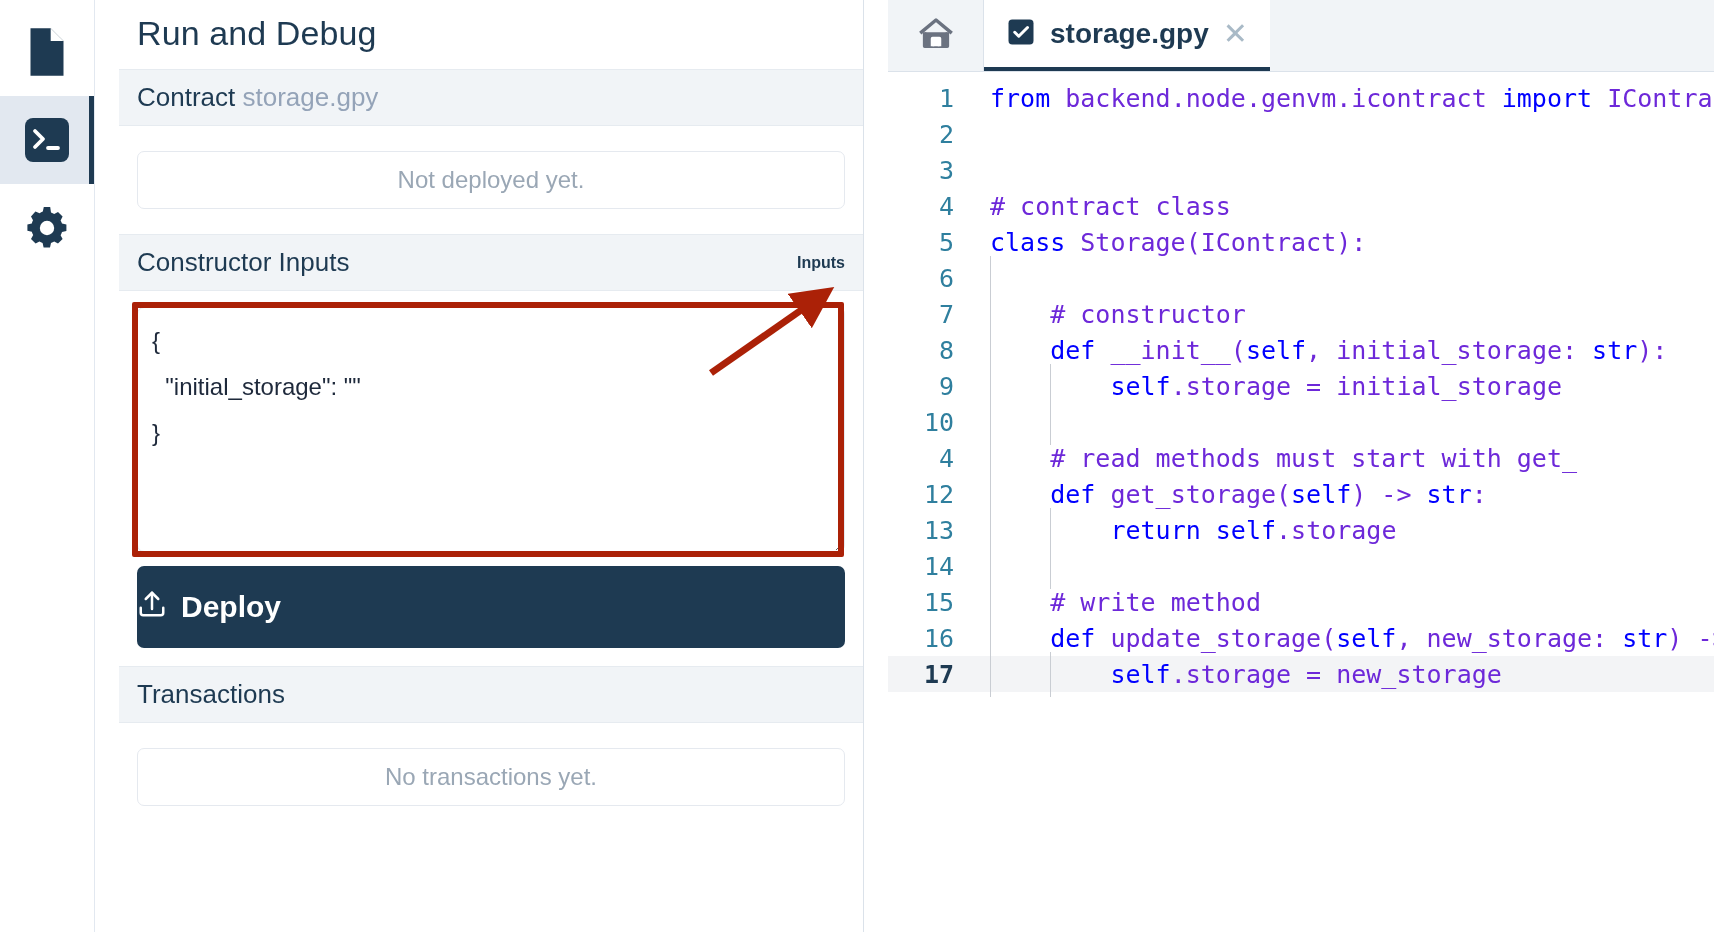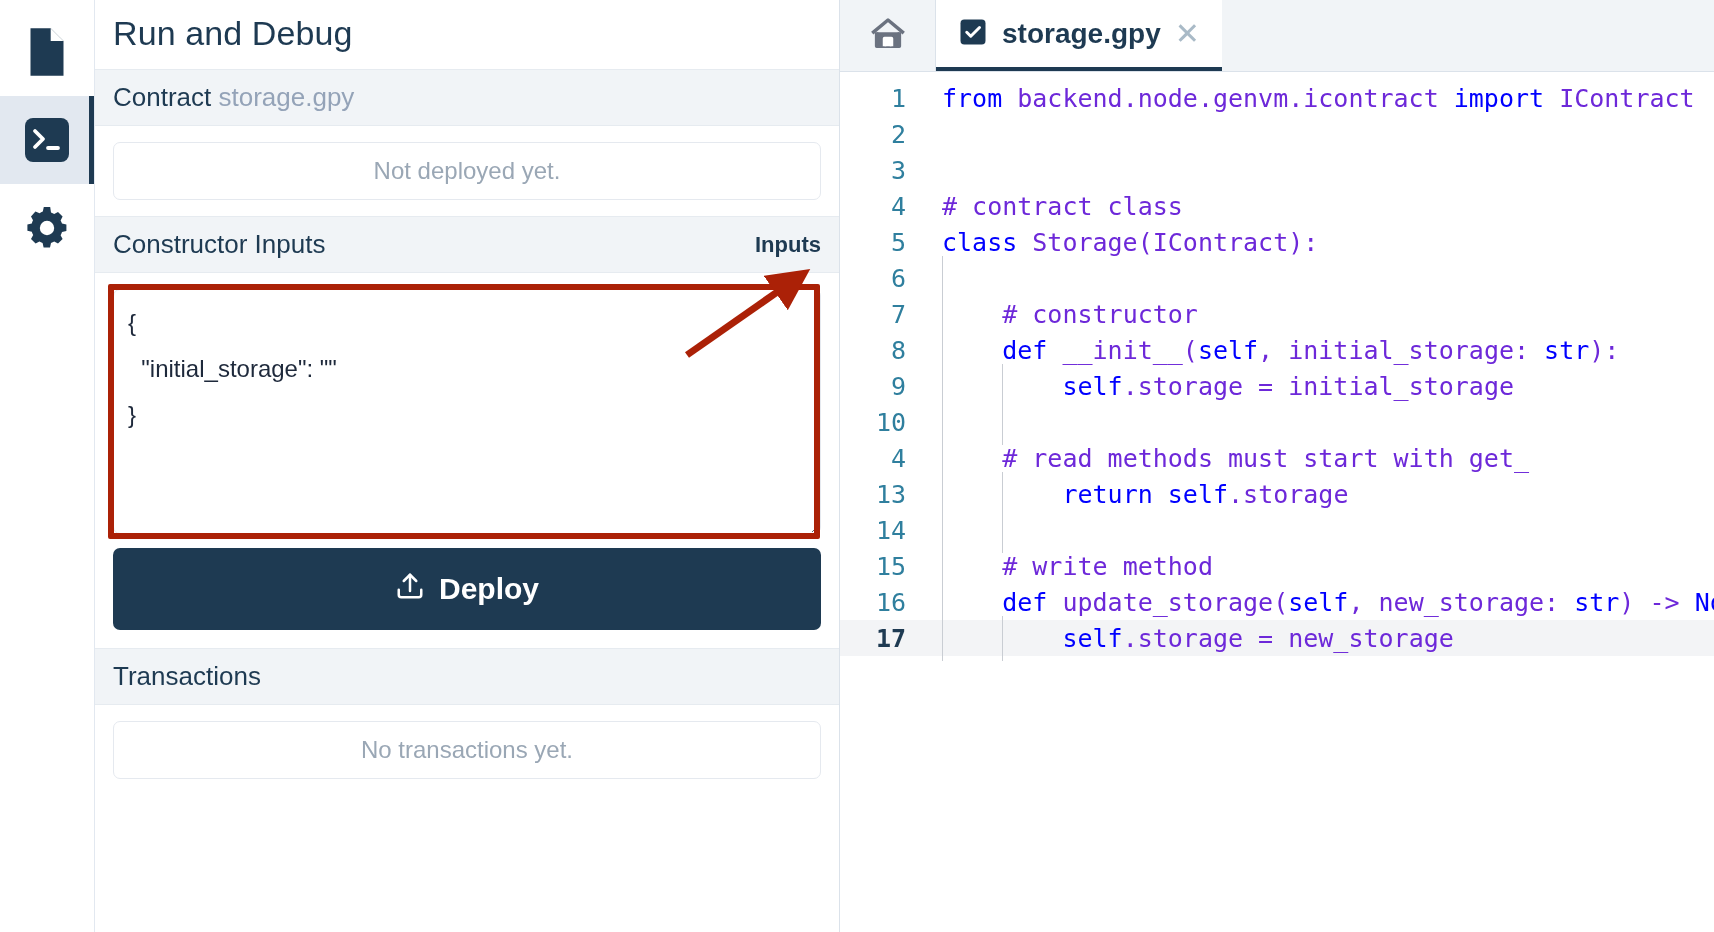--- a/index.html
+++ b/index.html
@@ -2,21 +2,21 @@
 <html><head>
 <meta charset="utf-8">
 <style>
   * { box-sizing: border-box; margin: 0; padding: 0; }
   html, body {
     width: 1714px; height: 932px;
     background: #ffffff;
     font-family: "Liberation Sans", sans-serif;
     overflow: hidden;
   }
-  .app { display: flex; width: 1714px; height: 932px; }
+  .app { display: flex; width: 1714px; height: 932px; gap: 24px; }
 
   
   .rail {
     width: 95px; flex: 0 0 95px; height: 932px;
     background: #ffffff;
     border-right: 1px solid #e2e8f0;
     display: flex; flex-direction: column; align-items: stretch;
     padding-top: 8px;
   }
   .rail-item {
@@ -46,23 +46,23 @@
   }
   .section-head {
     background: #f1f4f7;
     border-top: 1px solid #e6ebf0;
     border-bottom: 1px solid #e6ebf0;
     padding: 12px 18px;
     display: flex; align-items: center; justify-content: space-between;
   }
   .section-head .label { font-size: 26px; color: #1e3a52; }
   .section-head .label .muted { color: #94a3b8; }
-  .section-head .anno { font-size: 22px; color: #1e3a52; font-weight: bold; }
-
-  .panel-body { padding: 16px 18px; }
+  .section-head .anno { font-size: 16px; color: #1e3a52; font-weight: bold; }
+
+  .panel-body { padding: 25px 18px; }
   .placeholder-box {
     border: 1px solid #e5e9ef; border-radius: 7px;
     height: 58px;
     display: flex; align-items: center; justify-content: center;
     color: #9aa7b5; font-size: 24px; background: #fff;
   }
 
   
   .inputs-wrap { position: relative; padding: 16px 18px 0 18px; }
   .json-area {
@@ -80,21 +80,21 @@
     border: 6px solid #ab2107; border-radius: 2px;
   }
   .arrow-svg { position: absolute; left: 560px; top: -40px; pointer-events: none; }
 
   .deploy-wrap { padding: 10px 18px 18px 18px; }
   .deploy-btn {
     width: 100%; height: 82px;
     background: #1e3a52; color: #ffffff;
     border: none; border-radius: 7px;
     font-size: 30px; font-weight: bold;
-    display: flex; align-items: center; justify-content: center; gap: 14px;
+    display: flex; align-items: center; justify-content: flex-start; gap: 14px;
     cursor: pointer; font-family: "Liberation Sans", sans-serif;
   }
 
   
   .editor { flex: 1 1 auto; height: 932px; display: flex; flex-direction: column; background: #fff; overflow: hidden; }
   .tabbar { height: 72px; display: flex; align-items: stretch; background: #f1f4f7; border-bottom: 1px solid #dbe2ea; }
   .home-tab {
     width: 96px; display: flex; align-items: center; justify-content: center;
     border-right: 1px solid #dbe2ea; cursor: pointer;
   }
@@ -283,20 +283,24 @@
         </div>
         <div class="code-line">
           <div class="gutter">10</div>
           <div class="codetext"><span class="ind guide">&nbsp;&nbsp;&nbsp;&nbsp;</span><span class="ind guide">&nbsp;&nbsp;&nbsp;&nbsp;</span></div>
         </div>
         <div class="code-line">
           <div class="gutter">4</div>
           <div class="codetext"><span class="ind guide">&nbsp;&nbsp;&nbsp;&nbsp;</span><span class="cm"># read methods must start with get_</span></div>
         </div>
         <div class="code-line">
+          <div class="gutter">12</div>
+          <div class="codetext"><span class="ind guide">&nbsp;&nbsp;&nbsp;&nbsp;</span><span class="kw">def</span><span class="pl"> get_storage(</span><span class="kw">self</span><span class="pl">) -&gt; </span><span class="kw">str</span><span class="pl">:</span></div>
+        </div>
+        <div class="code-line">
           <div class="gutter">13</div>
           <div class="codetext"><span class="ind guide">&nbsp;&nbsp;&nbsp;&nbsp;</span><span class="ind guide">&nbsp;&nbsp;&nbsp;&nbsp;</span><span class="kw">return</span><span class="pl"> </span><span class="kw">self</span><span class="pl">.storage</span></div>
         </div>
         <div class="code-line">
           <div class="gutter">14</div>
           <div class="codetext"><span class="ind guide">&nbsp;&nbsp;&nbsp;&nbsp;</span><span class="ind guide">&nbsp;&nbsp;&nbsp;&nbsp;</span></div>
         </div>
         <div class="code-line">
           <div class="gutter">15</div>
           <div class="codetext"><span class="ind guide">&nbsp;&nbsp;&nbsp;&nbsp;</span><span class="cm"># write method</span></div>

